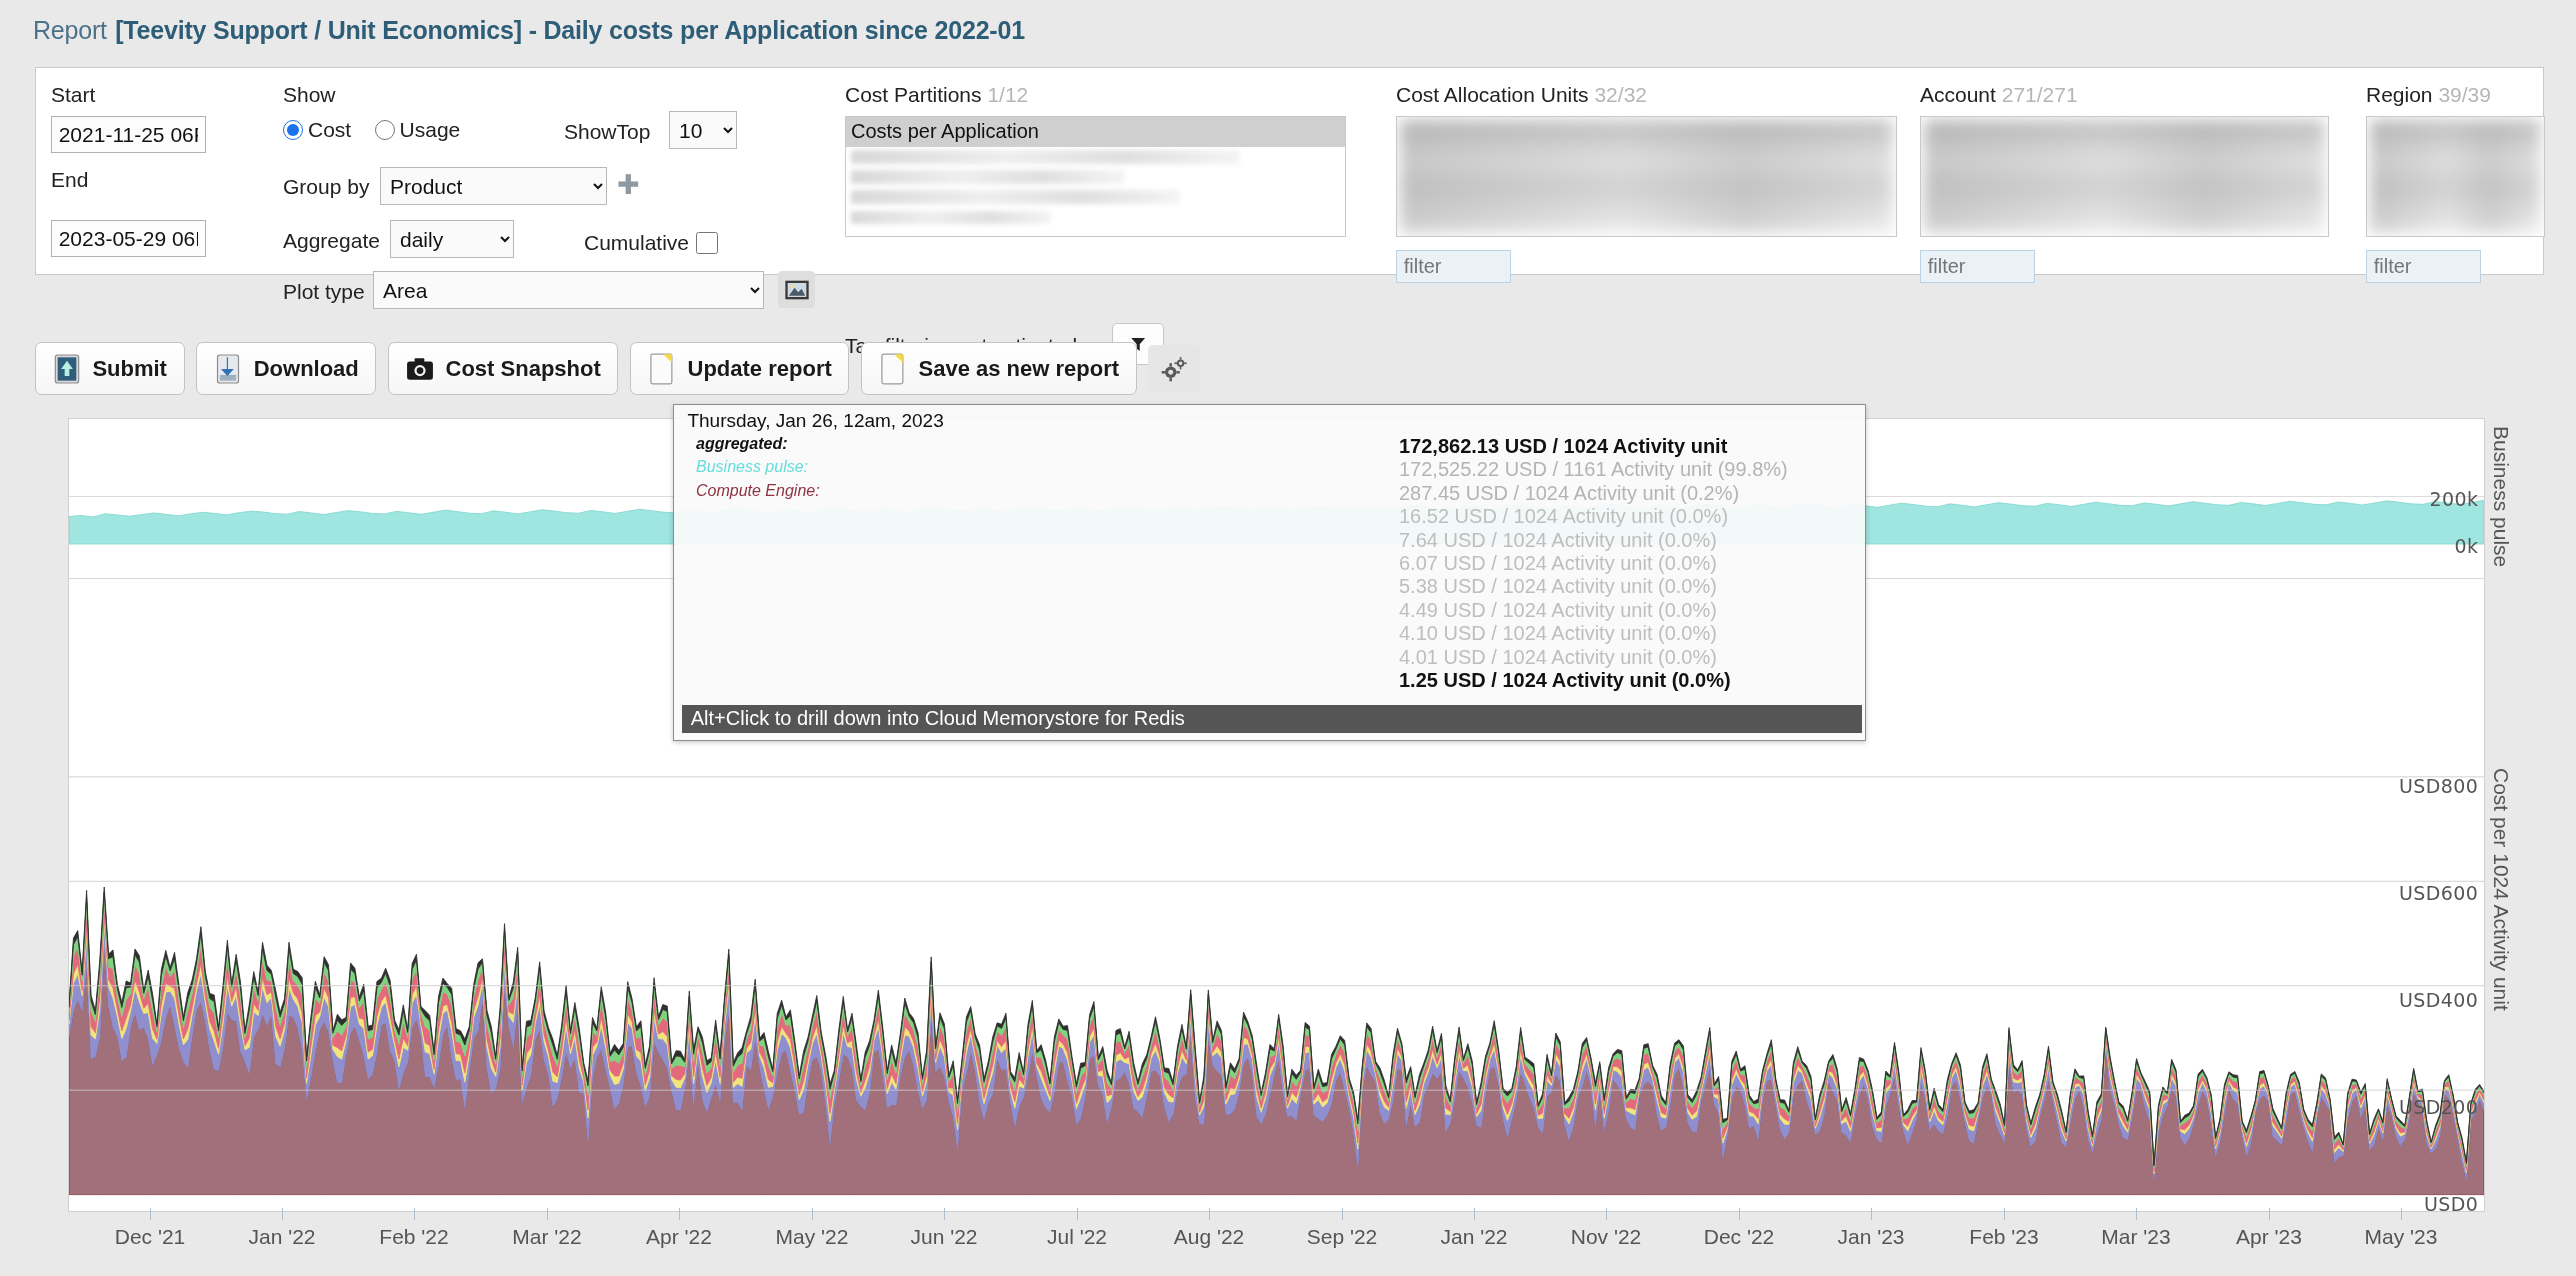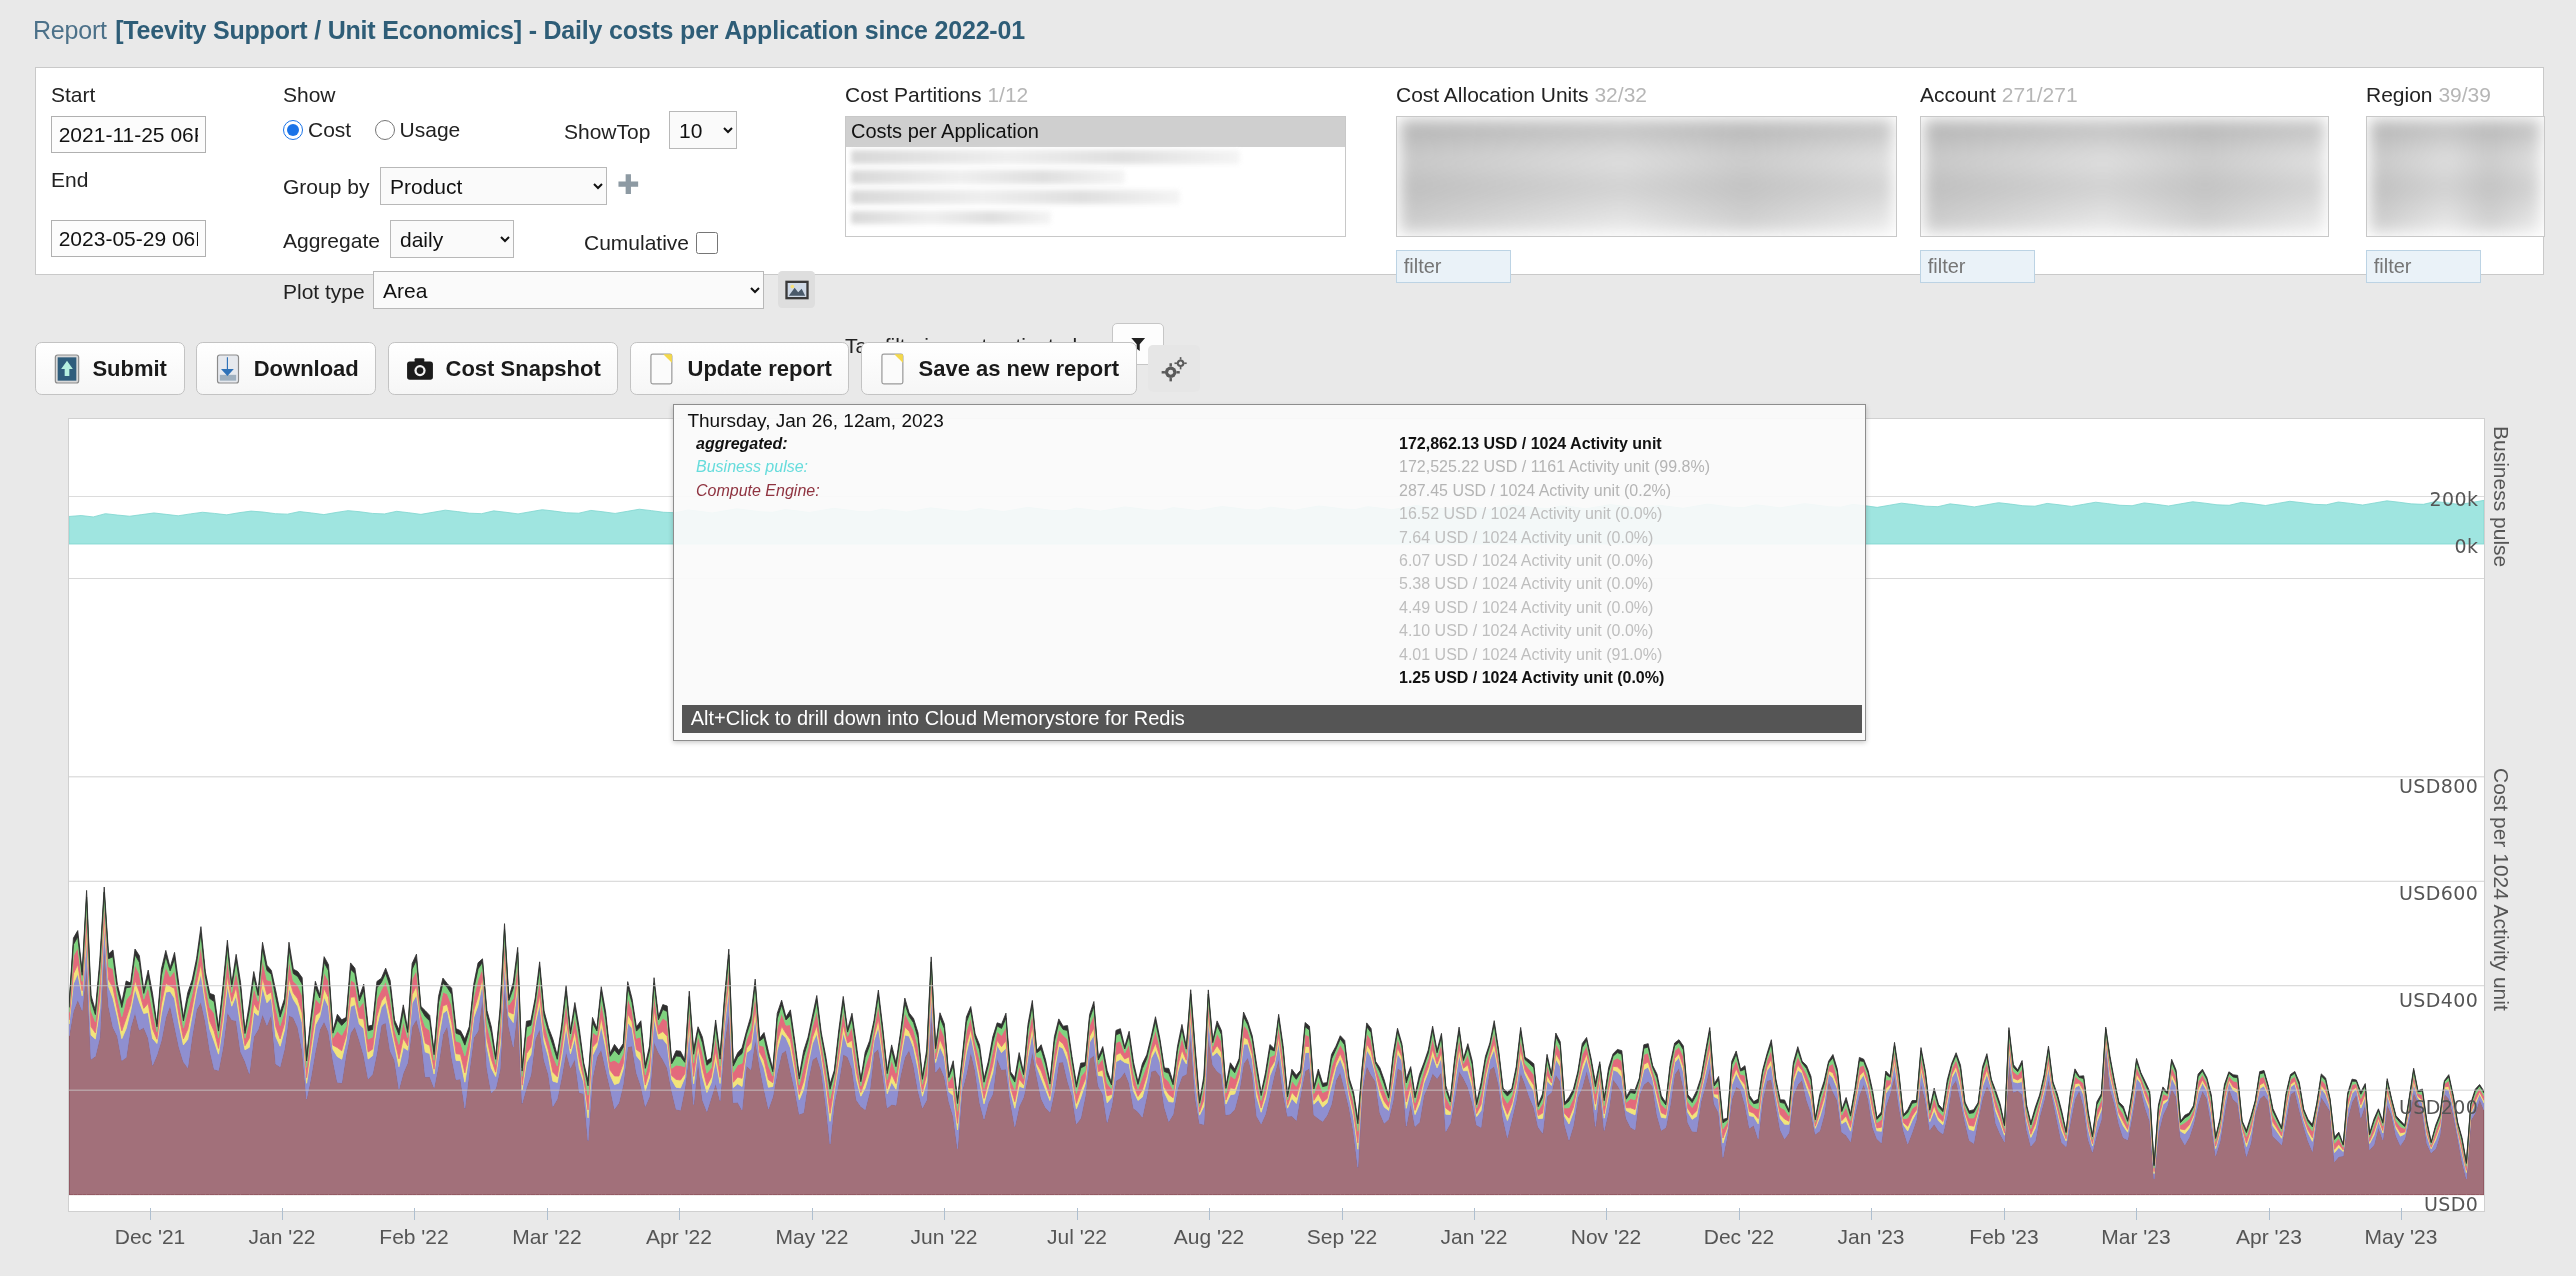--- a/index.html
+++ b/index.html
@@ -137,21 +137,21 @@
   .tooltip {
     position: absolute; left: 673px; top: 404px; width: 1193px; height: 337px;
     background: rgba(250,250,250,0.93); border: 0.8px solid #8d8d8d;
     box-shadow: 0 1.7px 5px rgba(0,0,0,.22);
     font-family: "Liberation Sans", sans-serif;
   }
   .tt-date { position: absolute; left: 13.4px; top: 5px; font-size: 19px; color: #111; white-space: nowrap; }
   .tt-rows { position: absolute; left: 0; right: 0; top: 30px; }
   .tt-row { position: relative; height: 23.4px; }
   .tt-name { position: absolute; left: 22px; font-size: 16px; white-space: nowrap; font-style: italic; }
-  .tt-val  { position: absolute; left: 725px; font-size: 16px; white-space: nowrap; }
+  .tt-val  { position: absolute; left: 725px; font-size: 20px; white-space: nowrap; }
   .tt-bottom { position: absolute; left: 8.4px; right: 3.3px; bottom: 6.7px; height: 28px;
                background: #555555; color: #fff; font-size: 20px; padding: 1.7px 8.4px; white-space: nowrap; }
 </style>
 </head>
 <body>
 
 <div class="page">
 
   <div class="title-bar">
     <span class="title-word">Report</span>
@@ -440,21 +440,21 @@
         <div class="tt-row">
           <span class="tt-name" style="color: rgb(201, 201, 201);"></span>
           <span class="tt-val" style="color: rgb(190, 190, 190);">4.49 USD / 1024 Activity unit  (0.0%)</span>
         </div>
         <div class="tt-row">
           <span class="tt-name" style="color: rgb(201, 201, 201);"></span>
           <span class="tt-val" style="color: rgb(190, 190, 190);">4.10 USD / 1024 Activity unit  (0.0%)</span>
         </div>
         <div class="tt-row">
           <span class="tt-name" style="color: rgb(201, 201, 201);"></span>
-          <span class="tt-val" style="color: rgb(190, 190, 190);">4.01 USD / 1024 Activity unit  (91.0%)</span>
+          <span class="tt-val" style="color: rgb(190, 190, 190);">4.01 USD / 1024 Activity unit  (0.0%)</span>
         </div>
         <div class="tt-row">
           <span class="tt-name" style="color: rgb(17, 17, 17); font-weight: 700;"></span>
           <span class="tt-val" style="color: rgb(17, 17, 17); font-weight: 700;">1.25 USD / 1024 Activity unit  (0.0%)</span>
         </div>
       </div>
     <div class="tt-bottom">Alt+Click to drill down into Cloud Memorystore for Redis</div>
   </div>
 
 </div>

